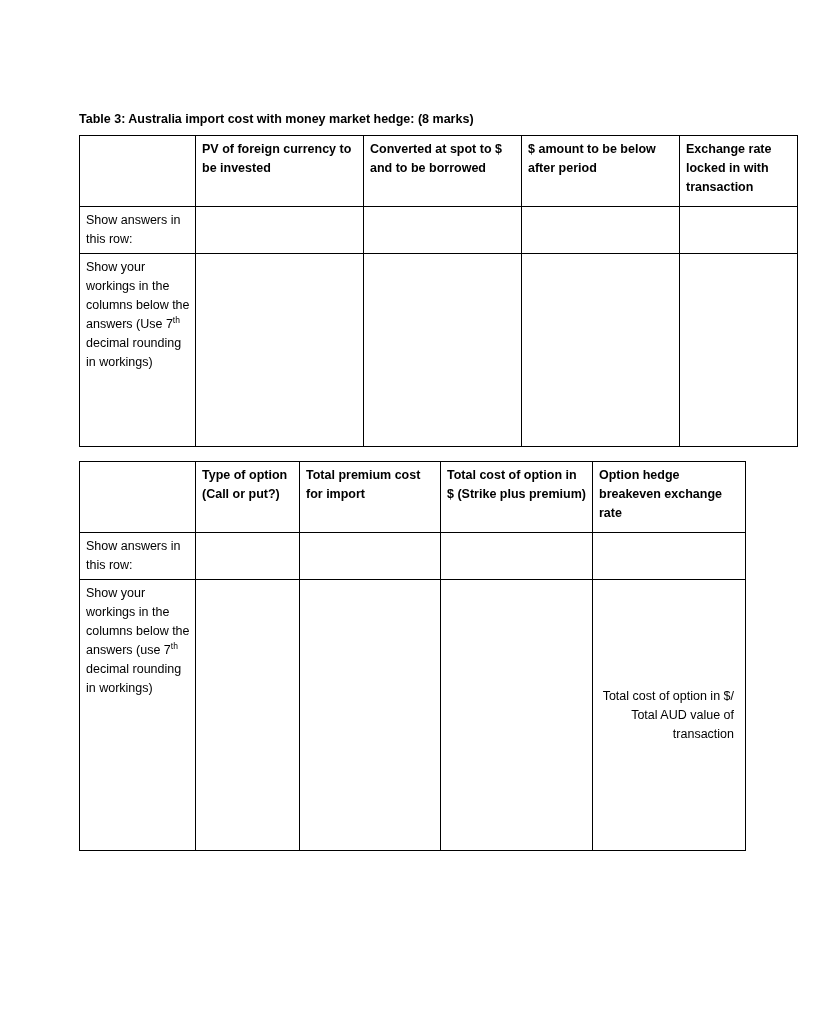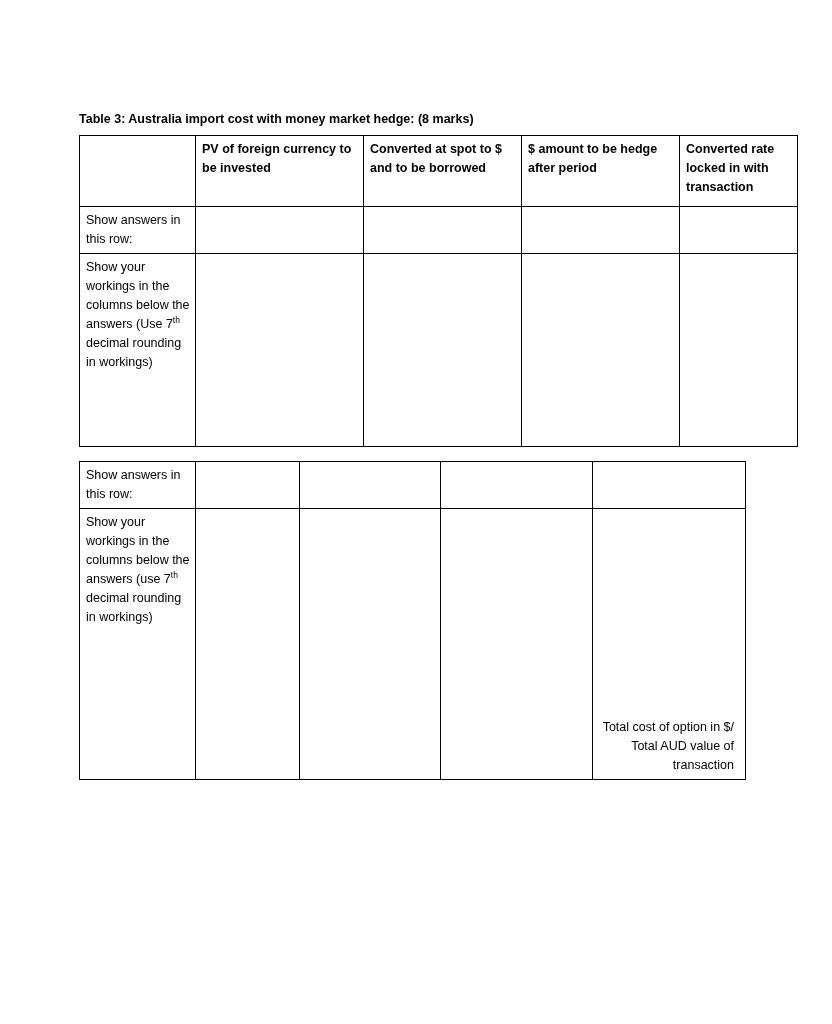--- a/index.html
+++ b/index.html
@@ -61,21 +61,21 @@
     line-height: 0;
   }
   .note-bottom {
     text-align: right;
     padding-right: 6px;
   }
   .cell-inner-bottom {
     height: 100%;
     display: flex;
     flex-direction: column;
-    justify-content: flex-end;
+    justify-content: center;
   }
   
   #table3 { top: 112px; }
   #table3 .c0 { width: 116px; }
   #table3 .c1 { width: 168px; }
   #table3 .c2 { width: 158px; }
   #table3 .c3 { width: 158px; }
   #table3 .c4 { width: 118px; }
   #table3 .r-head td { height: 62px; }
   #table3 .r-ans td { height: 36px; }
@@ -104,22 +104,22 @@
           <col class="c1">
           <col class="c2">
           <col class="c3">
           <col class="c4">
       </colgroup>
       <tbody>
         <tr class="r-head">
           <td class="hdr"></td>
           <td class="hdr">PV of foreign currency to be invested</td>
           <td class="hdr">Converted at spot to $ and to be borrowed</td>
-          <td class="hdr">$ amount to be hedge after period</td>
-          <td class="hdr">Converted rate locked in with transaction</td>
+          <td class="hdr">$ amount to be below after period</td>
+          <td class="hdr">Exchange rate locked in with transaction</td>
         </tr>
         <tr class="r-ans">
           <td class="rowlabel">Show answers in this row:</td>
           <td class="empty-cell"></td>
           <td class="empty-cell"></td>
           <td class="empty-cell"></td>
           <td class="empty-cell"></td>
         </tr>
         <tr class="r-work">
           <td class="rowlabel"><span>Show your workings in the columns below the answers (Use 7</span><sup>th</sup><span> decimal rounding in workings)</span></td>
@@ -135,20 +135,27 @@
   <div class="section" id="table4">
     <table class="doc-table">
       <colgroup>
         <col class="c0">
           <col class="c1">
           <col class="c2">
           <col class="c3">
           <col class="c4">
       </colgroup>
       <tbody>
+        <tr class="r-head">
+          <td class="hdr"></td>
+          <td class="hdr">Type of option (Call or put?)</td>
+          <td class="hdr">Total premium cost for import</td>
+          <td class="hdr">Total cost of option in $ (Strike plus premium)</td>
+          <td class="hdr">Option hedge breakeven exchange rate</td>
+        </tr>
         <tr class="r-ans">
           <td class="rowlabel">Show answers in this row:</td>
           <td class="empty-cell"></td>
           <td class="empty-cell"></td>
           <td class="empty-cell"></td>
           <td class="empty-cell"></td>
         </tr>
         <tr class="r-work">
           <td class="rowlabel"><span>Show your workings in the columns below the answers (use 7</span><sup>th</sup><span> decimal rounding in workings)</span></td>
           <td class="empty-cell"></td>

